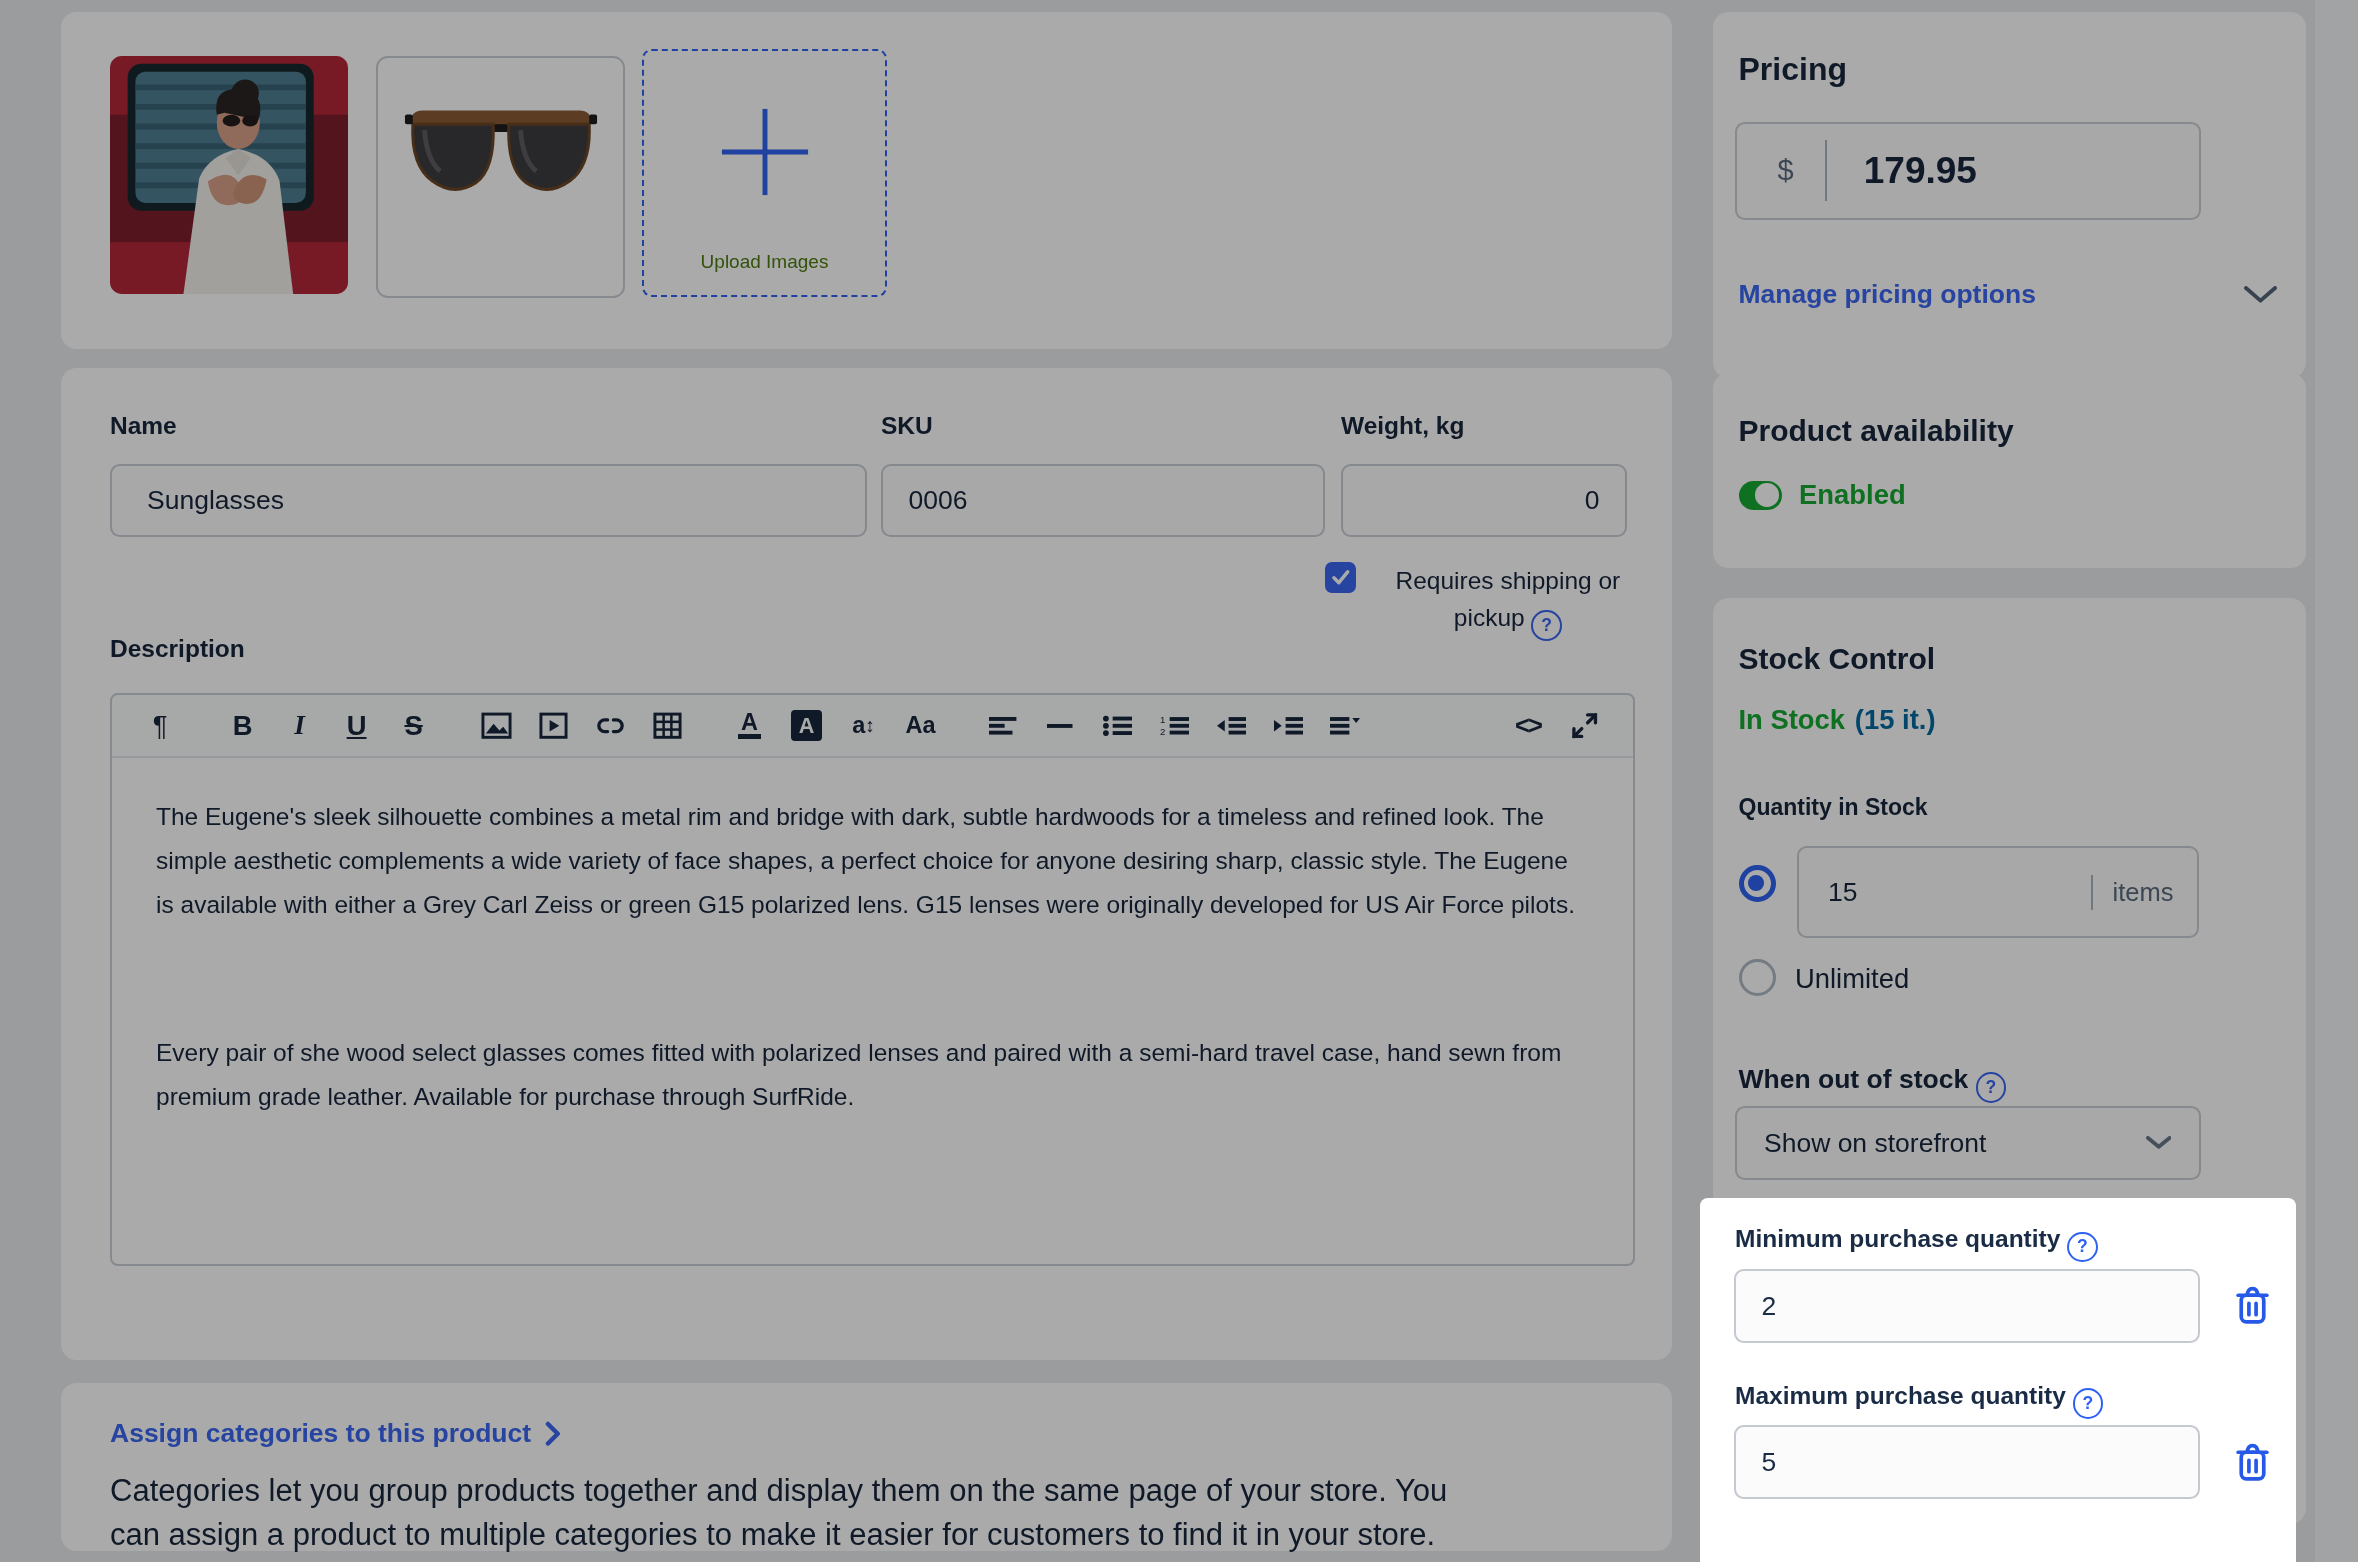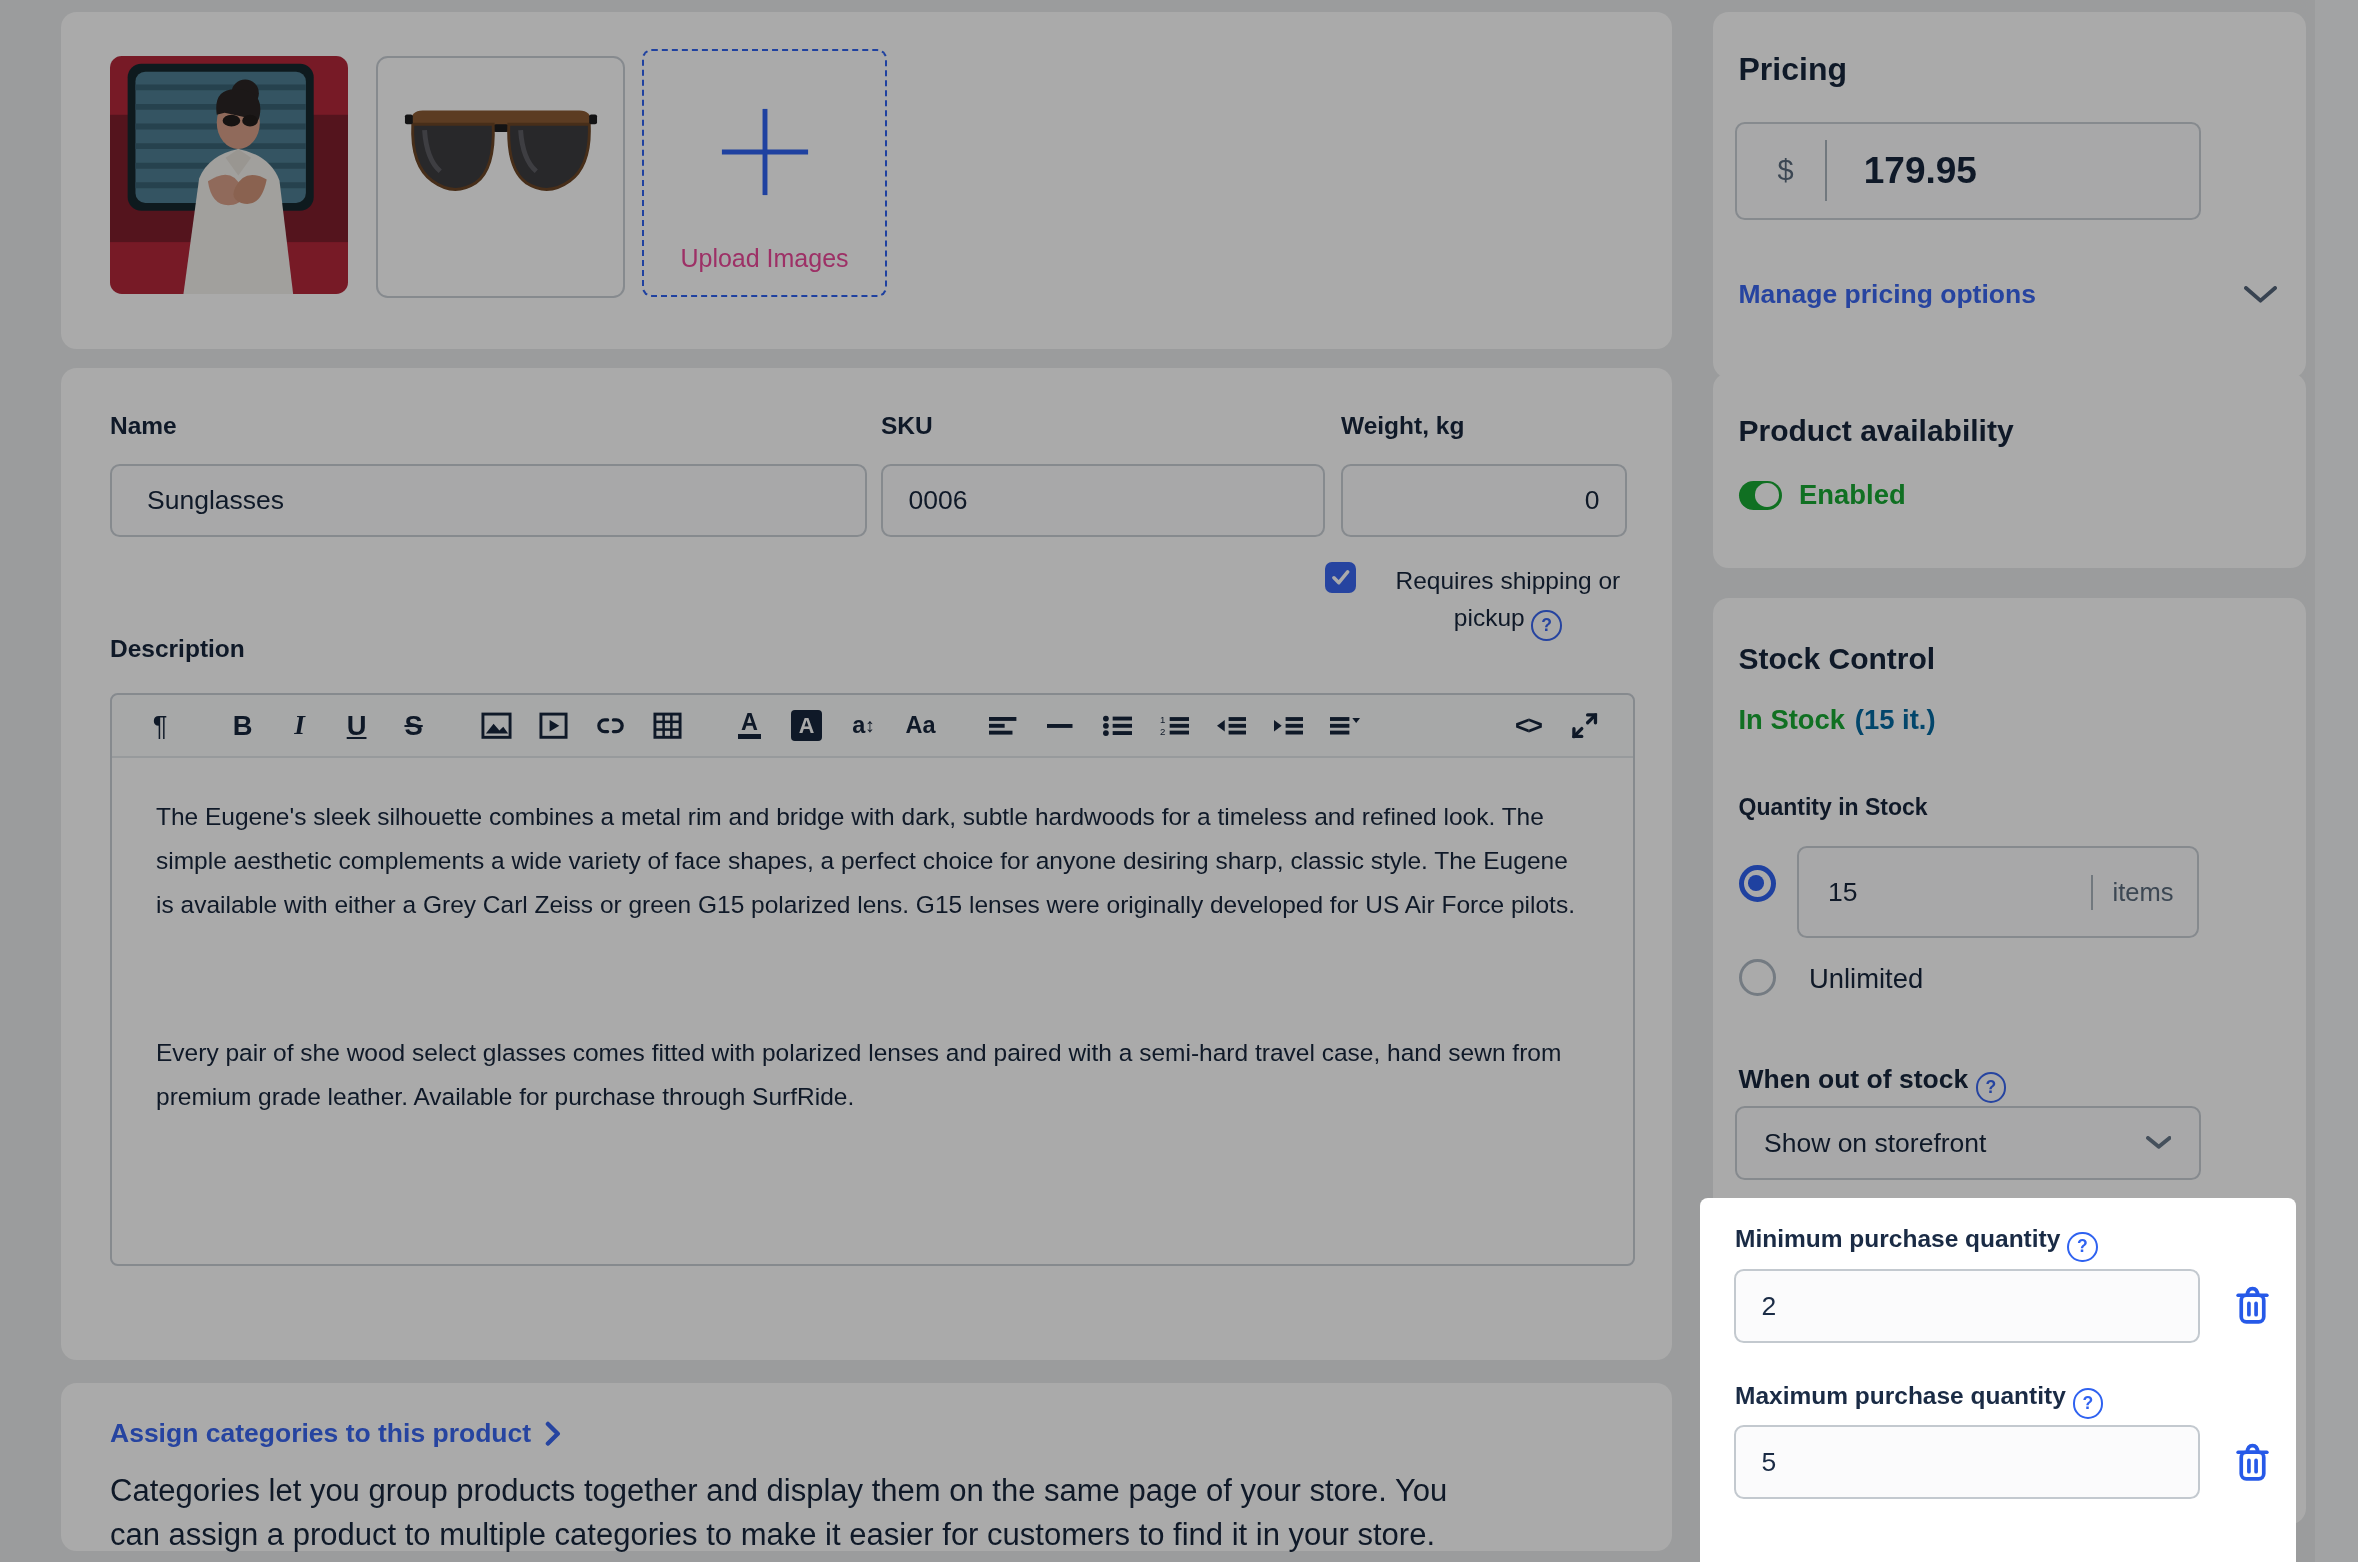--- a/index.html
+++ b/index.html
@@ -16,21 +16,21 @@
   .card-availability{left:1713px;top:373px;width:593px;height:195px;}
   .card-stock{left:1713px;top:598px;width:593px;height:926px;}
 
   .thumb{position:absolute;border-radius:11.8px;overflow:hidden;}
   .thumb1{left:49px;top:44px;width:238px;height:238px;}
   .thumb2{left:315px;top:44px;width:245px;height:238px;border:2px solid #c9cfd6;background:#fff;}
   .thumb2 svg{display:block;margin:27.4px auto 0;}
   .upload-box{position:absolute;left:581px;top:37px;width:245px;height:248px;border:2.9px dashed #2f62f0;
     border-radius:9.8px;display:flex;flex-direction:column;align-items:center;justify-content:space-between;
     padding:54px 0 21.6px;box-sizing:border-box;cursor:pointer;}
-  .upload-label{color:#ec4899;font-size:25px;}
+  .upload-label{color:#4d7c0f;font-size:19px;}
 
   .field-label{font-size:24.5px;font-weight:bold;color:#17263c;position:absolute;}
   .tb{position:absolute;box-sizing:border-box;border:2px solid #c9cfd6;border-radius:9.8px;background:#fdfdfe;
     font-family:"Liberation Sans",sans-serif;font-size:26.5px;color:#17263c;padding:0 25.5px;outline:none;}
   .lbl-name{left:49px;top:44px;}  .lbl-sku{left:820px;top:44px;}  .lbl-weight{left:1280px;top:44px;}
   .in-name{left:49px;top:96px;width:757px;height:73px;padding-left:35px;}
   .in-sku{left:820px;top:96px;width:444px;height:73px;}
   .in-weight{left:1280px;top:96px;width:286px;height:73px;text-align:right;}
 
   .shipping{position:absolute;left:1264px;top:194px;width:323px;display:flex;gap:11.8px;}
@@ -83,21 +83,21 @@
   .lbl-qty{left:25.5px;top:196px;} .lbl-oos{left:25.5px;top:466px;}
   .radio{position:absolute;width:37px;height:37px;border-radius:50%;box-sizing:border-box;cursor:pointer;}
   .radio.sel{left:25.5px;top:267px;border:5.9px solid #2f62f0;}
   .radio.sel::after{content:"";position:absolute;left:4.9px;top:4.9px;width:15.7px;height:15.7px;border-radius:50%;background:#2f62f0;}
   .radio.unsel{left:25.5px;top:361px;border:3.9px solid #aeb9c4;}
   .qty-input{position:absolute;left:84px;top:248px;width:402px;height:92px;border:2px solid #c9cfd6;
     border-radius:9.8px;box-sizing:border-box;display:flex;align-items:center;background:#fdfdfe;cursor:text;}
   .qty-value{font-size:26.5px;margin-left:29px;flex:1;}
   .qty-divider{width:2px;height:35px;background:#aab4be;}
   .qty-units{font-size:25.5px;color:#5a6b7d;margin:0 23.5px 0 19.6px;}
-  .unlimited-label{position:absolute;left:96px;top:365px;font-size:27.4px;}
+  .unlimited-label{position:absolute;left:82px;top:365px;font-size:27.4px;}
   .select{position:absolute;left:21.6px;top:508px;width:466px;height:74px;border:2px solid #c9cfd6;
     border-radius:9.8px;box-sizing:border-box;display:flex;align-items:center;justify-content:space-between;
     padding:0 27.4px;background:#fdfdfe;font-size:26.5px;cursor:pointer;}
 
   
   .overlay{position:absolute;inset:0;background:rgba(0,0,0,0.335);z-index:10;}
   .spotlight{position:absolute;left:1700px;top:1198px;width:596px;height:372px;background:#ffffff;
     border-radius:7.8px;z-index:20;}
   .sp-label{position:absolute;left:35px;font-size:24.5px;font-weight:bold;color:#1a2b45;}
   .sp-label .help{border-color:#2f62f0;color:#2f62f0;}

